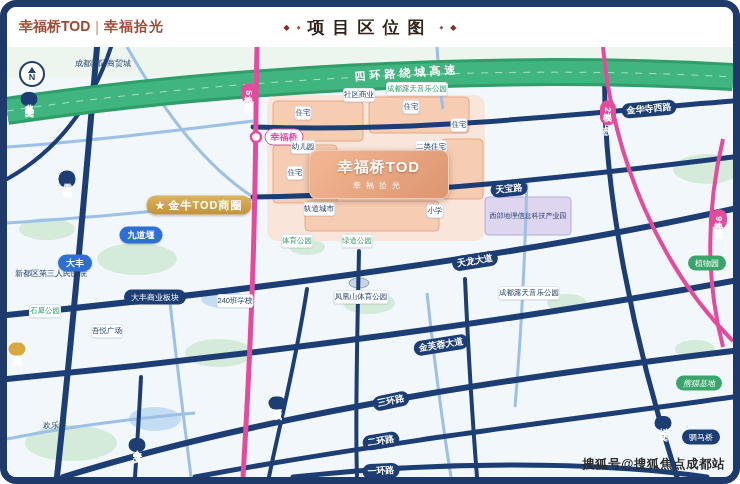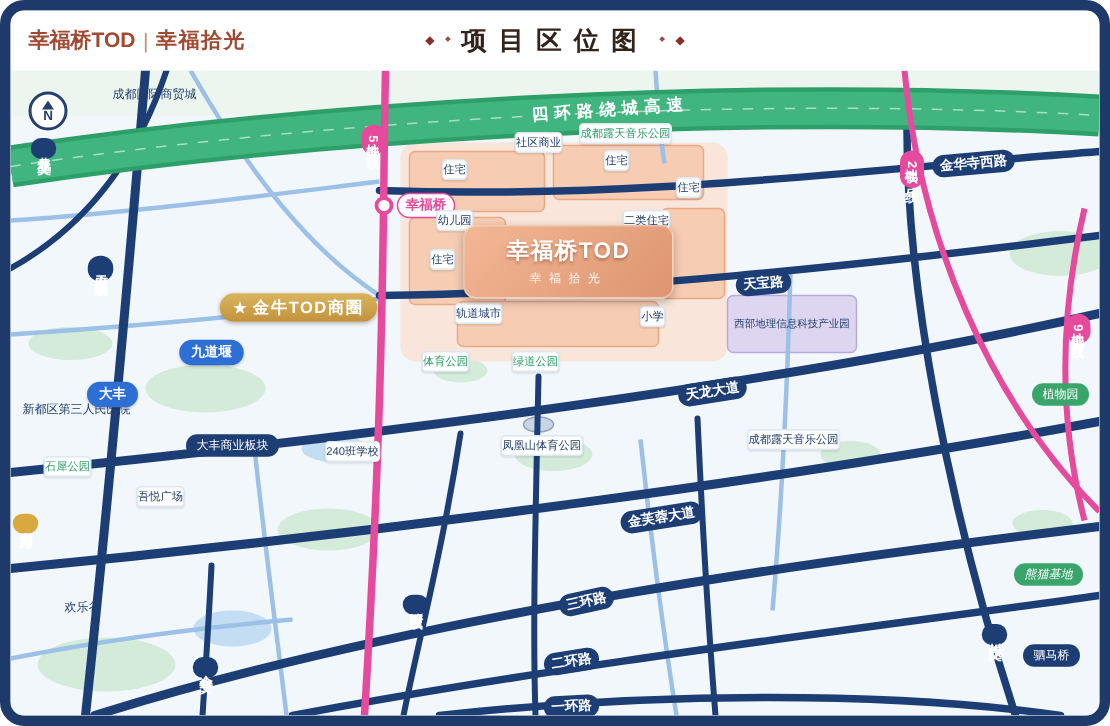--- a/index.html
+++ b/index.html
@@ -184,24 +184,25 @@
     <div class="lbl wpill" style="left:428px;top:164px;">小学</div>
 
     <div class="lbl wpill gtext" style="left:410px;top:42px;">成都露天音乐公园</div>
     <div class="lbl txt" style="left:96px;top:16px;">成都国际商贸城</div>
     <div class="lbl txt" style="left:44px;top:226px;">新都区第三人民医院</div>
     <div class="lbl bluepill" style="left:68px;top:216px;">大丰</div>
     <div class="lbl bluepill" style="left:134px;top:188px;">九道堰</div>
     <div class="lbl navypill" style="left:148px;top:250px;">大丰商业板块</div>
     <div class="lbl wpill" style="left:100px;top:284px;">吾悦广场</div>
     <div class="lbl wpill gtext" style="left:38px;top:264px;">石犀公园</div>
-    <div class="lbl txt" style="left:48px;top:358px;text-align:center;">欢乐谷</div>
+    <div class="lbl txt" style="left:48px;top:378px;text-align:center;">欢乐谷</div>
     <div class="lbl wpill gtext" style="left:290px;top:194px;">体育公园</div>
     <div class="lbl wpill gtext" style="left:350px;top:194px;">绿道公园</div>
     <div class="lbl wpill" style="left:354px;top:250px;">凤凰山体育公园</div>
     <div class="lbl wpill" style="left:228px;top:254px;">240班学校</div>
     <div class="lbl txt" style="left:521px;top:169px;font-size:7px;">西部地理信息科技产业园</div>
     <div class="lbl wpill" style="left:522px;top:246px;">成都露天音乐公园</div>
     <div class="lbl greenpill" style="left:700px;top:216px;">植物园</div>
     <div class="lbl greenpill" style="left:692px;top:336px;font-style:italic;">熊猫基地</div>
 
+    <div class="wm">搜狐号@搜狐焦点成都站</div>
   </div>
 </div>
 
 </body></html>

